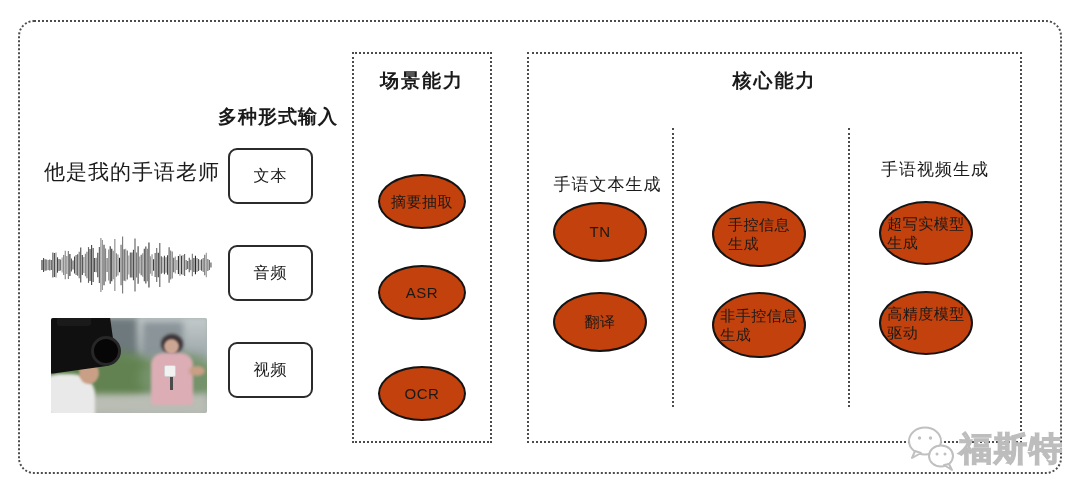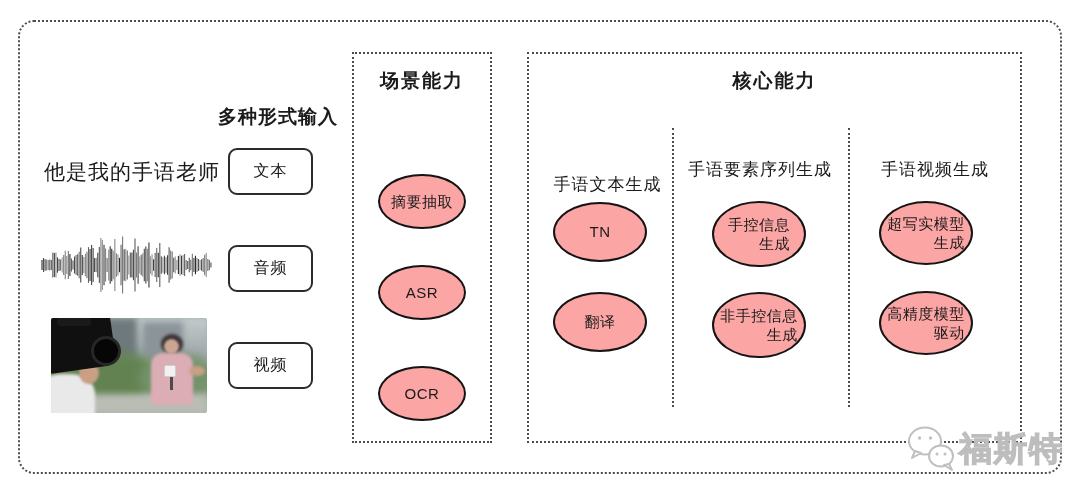--- a/index.html
+++ b/index.html
@@ -10,21 +10,21 @@
 
   .outer-border { left:18px; top:20px; width:1044px; height:454px;
     border:2px dotted #4c4c4c; border-radius:16px; }
 
   .input-label { left:198px; top:104px; width:140px; text-align:right;
     font-size:19px; font-weight:bold; letter-spacing:1px; }
 
   .sample-text { left:44px; top:158px; width:186px; font-size:21px;
     letter-spacing:1px; white-space:nowrap; }
 
-  .tag-box { left:228px; width:85px; height:47px; border:2px solid #2b2b2b;
+  .tag-box { left:228px; width:85px; height:56px; border:2px solid #2b2b2b;
     border-radius:9px; display:flex; align-items:center; justify-content:center;
     font-size:16px; letter-spacing:1px; background:#fff; }
   .tag-text { top:148px; }
   .tag-audio { top:245px; }
   .tag-video { top:342px; }
 
   .waveform { left:40px; top:230px; }
 
   .photo { left:51px; top:318px; width:156px; height:95px; overflow:hidden;
     background:#a9b2ae; border-radius:2px; }
@@ -62,22 +62,22 @@
   .panel { border:2px dotted #4c4c4c; background:transparent; }
   .scene-panel { left:352px; top:52px; width:140px; height:391px; }
   .core-panel  { left:527px; top:52px; width:495px; height:391px; }
 
   .panel-title { font-size:19px; font-weight:bold; text-align:center; letter-spacing:2px; }
   .scene-title { left:352px; top:68px;  width:140px; }
   .core-title  { left:527px; top:68px;  width:495px; }
 
   .scene-sub { left:352px; top:131px; width:140px; text-align:center; font-size:17px; letter-spacing:1px; }
 
-  .ellipse { border:2.5px solid #141414; border-radius:50%; background:#fca5a5;
-    display:flex; align-items:center; justify-content:center; text-align:right;
+  .ellipse { border:2.5px solid #141414; border-radius:50%; background:#c2410c;
+    display:flex; align-items:center; justify-content:center; text-align:left;
     font-size:15px; line-height:1.3; white-space:pre-line; letter-spacing:.5px; }
 
   .e-scene { width:88px; height:55px; left:378px; }
   .e-scene1 { top:174px; } .e-scene2 { top:265px; } .e-scene3 { top:366px; }
 
   .col-header { top:158px; text-align:center; font-size:17px; font-weight:500; letter-spacing:1px; }
   .col1-h { left:535px; width:145px;margin-top:15px; }
   .col2-h { left:672px; width:176px; }
   .col3-h { left:848px; width:174px; }
 
@@ -254,21 +254,20 @@
   <div class="abs ellipse e-scene e-scene1">摘要抽取</div>
   <div class="abs ellipse e-scene e-scene2">ASR</div>
   <div class="abs ellipse e-scene e-scene3">OCR</div>
 
   <div class="abs panel core-panel"></div>
   <div class="abs panel-title core-title">核心能力</div>
   <div class="abs v-divider vd1"></div>
   <div class="abs v-divider vd2"></div>
 
   <div class="abs col-header col1-h">手语文本生成</div>
-  <div class="abs col-header col2-h">手语要素序列生成</div>
   <div class="abs col-header col3-h">手语视频生成</div>
 
   <div class="abs ellipse e-core e-c1a">TN</div>
   <div class="abs ellipse e-core e-c1b">翻译</div>
   <div class="abs ellipse e-core e-c2a">手控信息
 生成</div>
   <div class="abs ellipse e-core e-c2b">非手控信息
 生成</div>
   <div class="abs ellipse e-core e-c3a">超写实模型
 生成</div>

